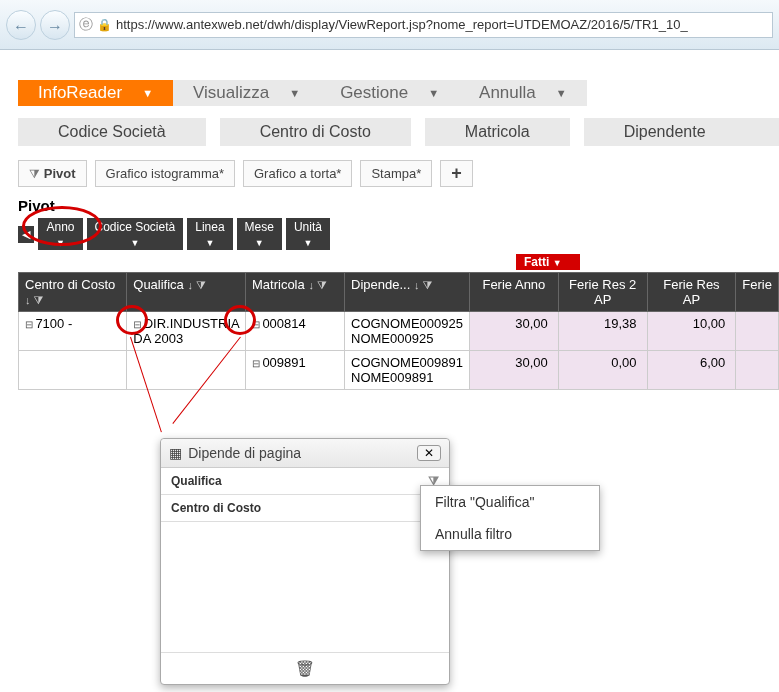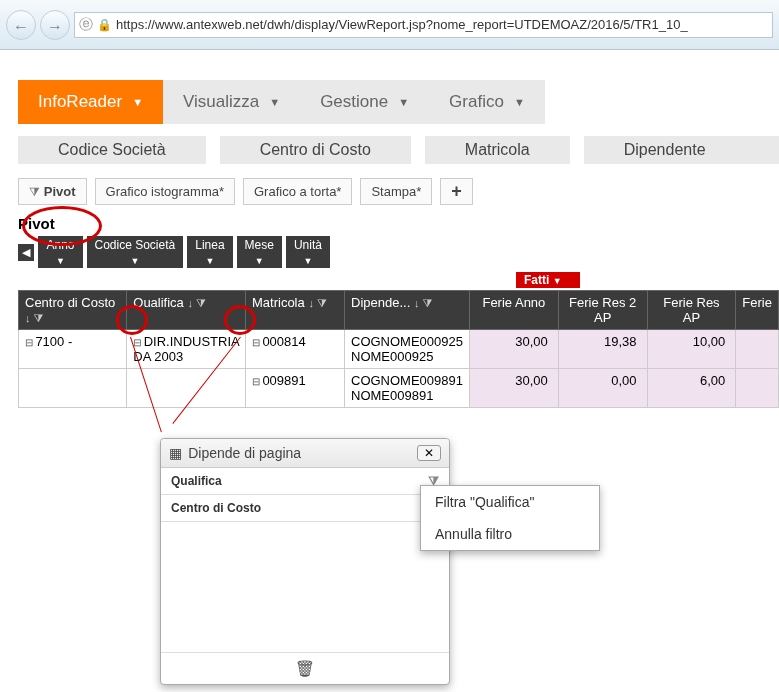--- a/index.html
+++ b/index.html
@@ -11,21 +11,21 @@
 .url-wrap { flex:1; display:flex; align-items:center; background:#fff; border:1px solid #b8c8d4; height:26px; padding:0 4px;}
 .url-icon { color:#999; margin-right:4px; font-size:14px;}
 .url { font-size:13px; color:#333; white-space:nowrap; overflow:hidden;}
 .lock { color:#888; margin-right:4px; font-size:12px;}
 
 
 .content { background:#fff; position:absolute; top:50px; left:0; right:0; bottom:0; padding:30px 0 0 18px;}
 
 
 .main-menu { display:flex; gap:0; margin-bottom:12px;}
-.menu-item { padding:12px 20px; font-size:17px; color:#666; background:#e9e9e9; display:flex; align-items:center; gap:10px;}
+.menu-item { padding:3px 20px; font-size:17px; color:#666; background:#e9e9e9; display:flex; align-items:center; gap:20px;}
 .menu-item.active { background:#ff7800; color:#fff;}
 .menu-arrow { font-size:11px;}
 
 
 .bc-row { display:flex; gap:14px; margin-bottom:14px;}
 .bc-item { background:#e9e9e9; padding:5px 40px; font-size:16px; color:#444;}
 
 
 .toolbar { display:flex; gap:8px; margin-bottom:10px; align-items:center;}
 .tb-btn { background:#fafafa; border:1px solid #ccc; padding:5px 10px; font-size:13px; color:#444; display:flex; align-items:center; gap:4px;}
@@ -97,21 +97,21 @@
       </div>
     <div class="menu-item">
         <span>Visualizza</span>
         <span class="menu-arrow">▼</span>
       </div>
     <div class="menu-item">
         <span>Gestione</span>
         <span class="menu-arrow">▼</span>
       </div>
     <div class="menu-item">
-        <span>Grafico</span>
+        <span>Annulla</span>
         <span class="menu-arrow">▼</span>
       </div>
   </div>
 
   <div class="bc-row">
     <div class="bc-item">Codice Società</div>
     <div class="bc-item">Centro di Costo</div>
     <div class="bc-item">Matricola</div>
     <div class="bc-item" style="flex:1">Dipendente</div>
   </div>

